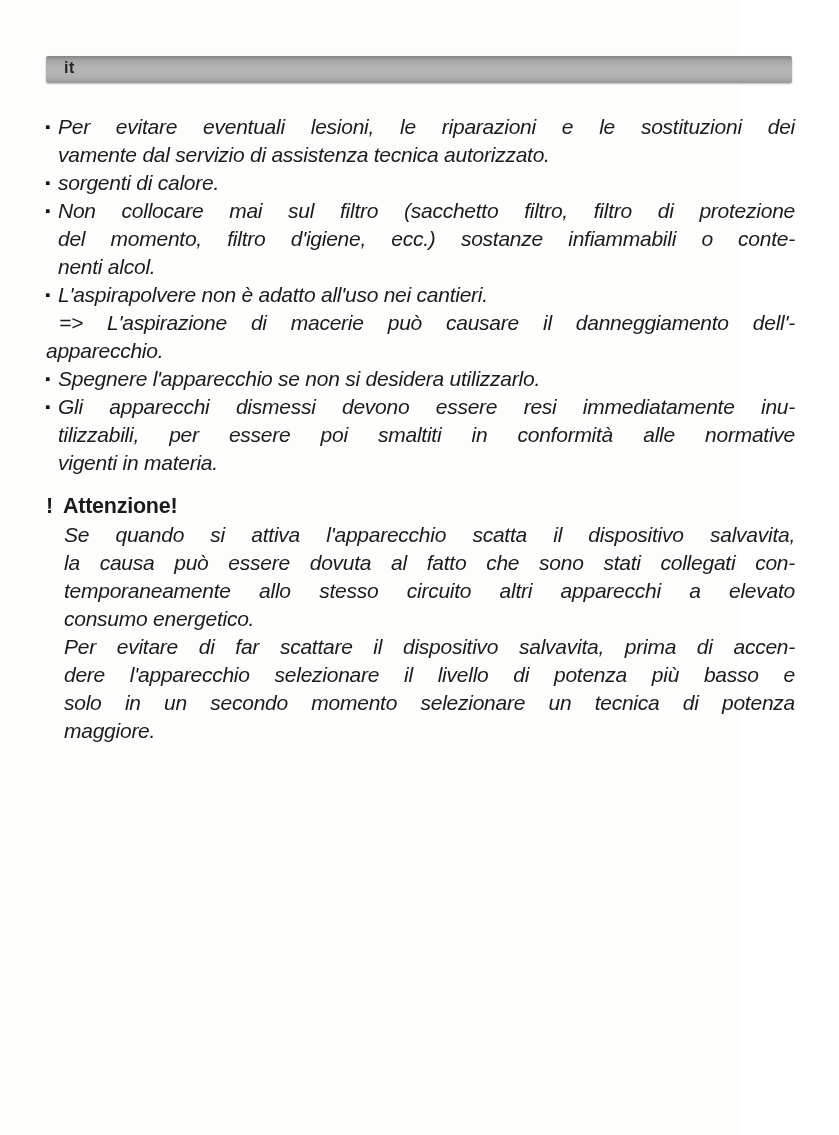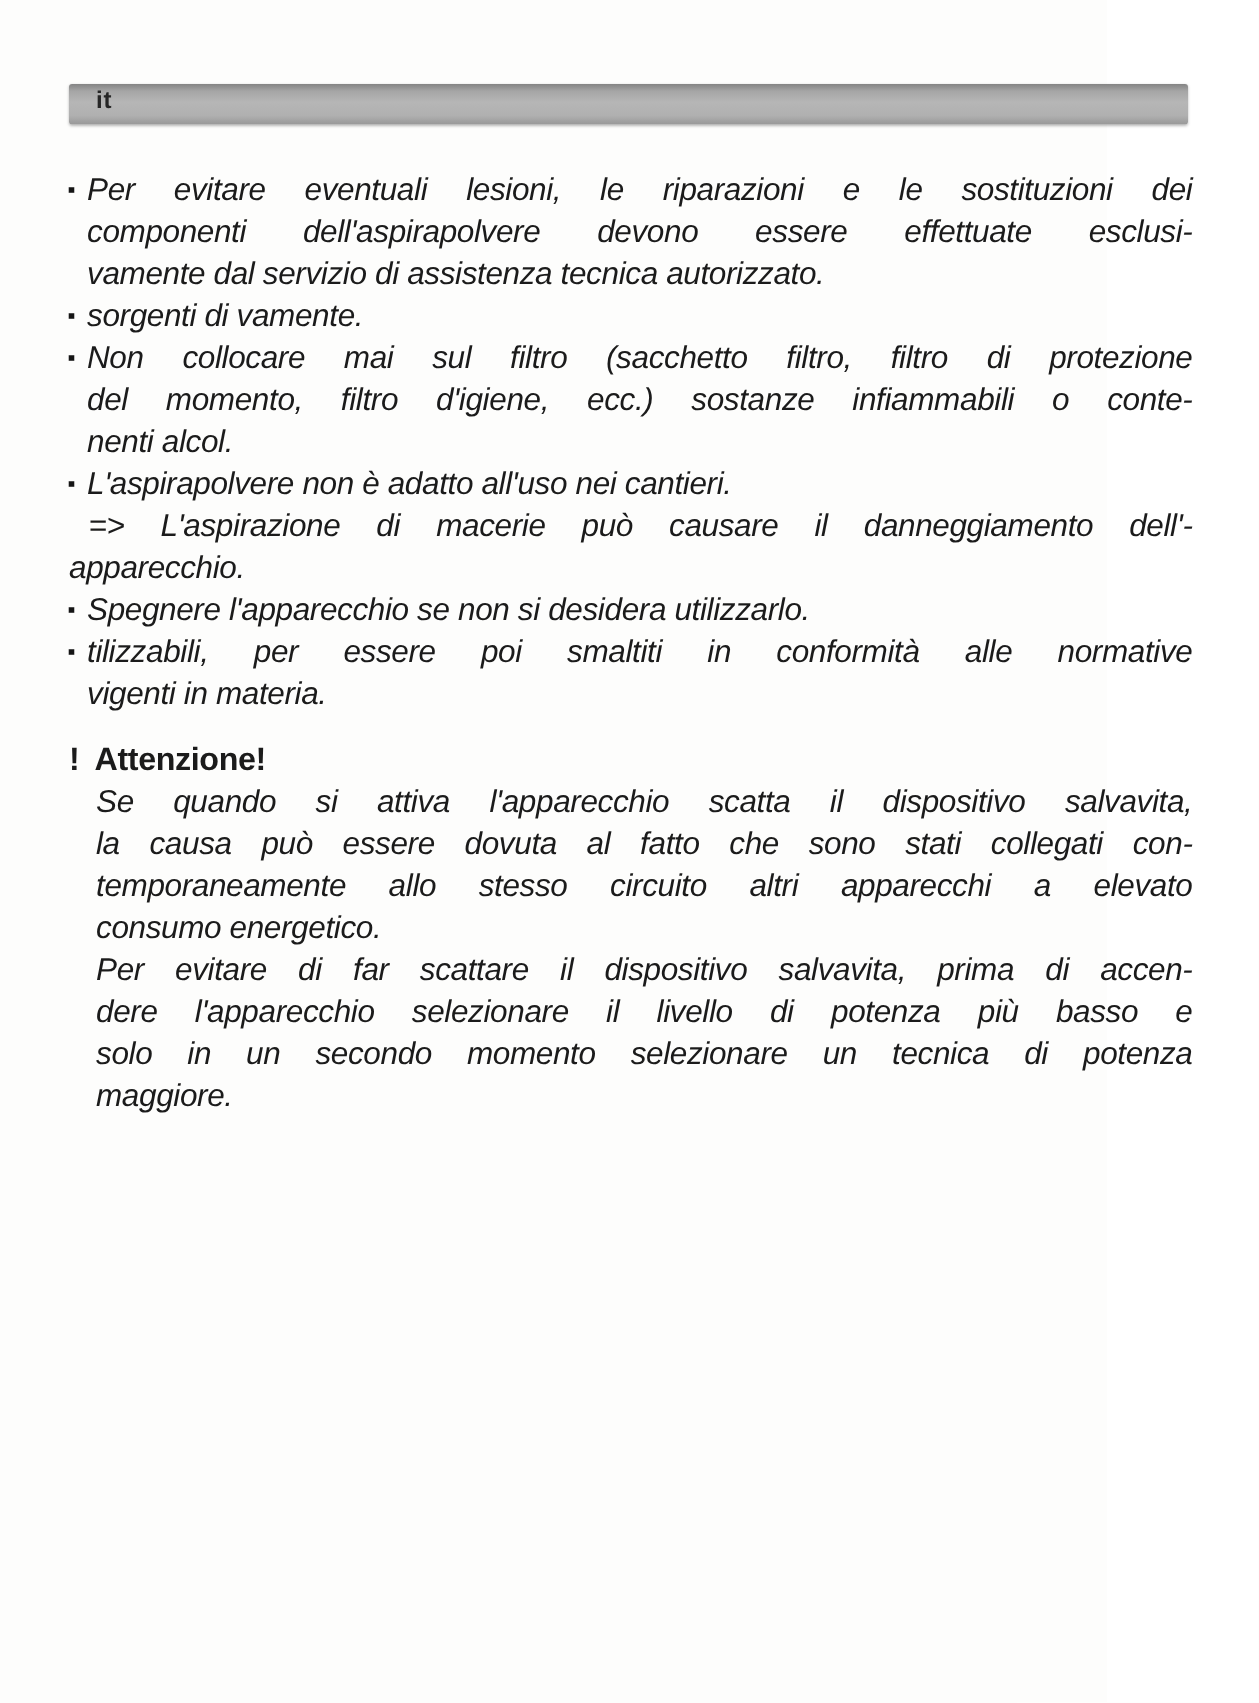--- a/index.html
+++ b/index.html
@@ -49,27 +49,26 @@
 
   <div class="lang-bar">
     <span class="lang-label">it</span>
   </div>
 
   <div class="body-text">
 
     <div class="blk bullet">
       <span class="sq">▪</span>
       <div class="ln j">Per evitare eventuali lesioni, le riparazioni e le sostituzioni dei</div>
-      <div class="ln j">componenti dell'aspirapolvere devono essere effettuate esclusi-</div>
       <div class="ln">vamente dal servizio di assistenza tecnica autorizzato.</div>
     </div>
 
     <div class="blk bullet">
       <span class="sq">▪</span>
-      <div class="ln">sorgenti di vamente.</div>
+      <div class="ln">sorgenti di calore.</div>
     </div>
 
     <div class="blk bullet">
       <span class="sq">▪</span>
       <div class="ln j">Non collocare mai sul filtro (sacchetto filtro, filtro di protezione</div>
       <div class="ln j">del momento, filtro d'igiene, ecc.) sostanze infiammabili o conte-</div>
       <div class="ln">nenti alcol.</div>
     </div>
 
     <div class="blk bullet">
@@ -82,20 +81,21 @@
       <div class="ln">apparecchio.</div>
     </div>
 
     <div class="blk bullet">
       <span class="sq">▪</span>
       <div class="ln">Spegnere l'apparecchio se non si desidera utilizzarlo.</div>
     </div>
 
     <div class="blk bullet">
       <span class="sq">▪</span>
+      <div class="ln j">Gli apparecchi dismessi devono essere resi immediatamente inu-</div>
       <div class="ln j">tilizzabili, per essere poi smaltiti in conformità alle normative</div>
       <div class="ln">vigenti in materia.</div>
     </div>
 
     <div class="warning">
       <div class="warn-head">
         <span class="warn-mark">!</span>
         <span class="warn-title">Attenzione!</span>
       </div>
       <div class="warn-paras">

